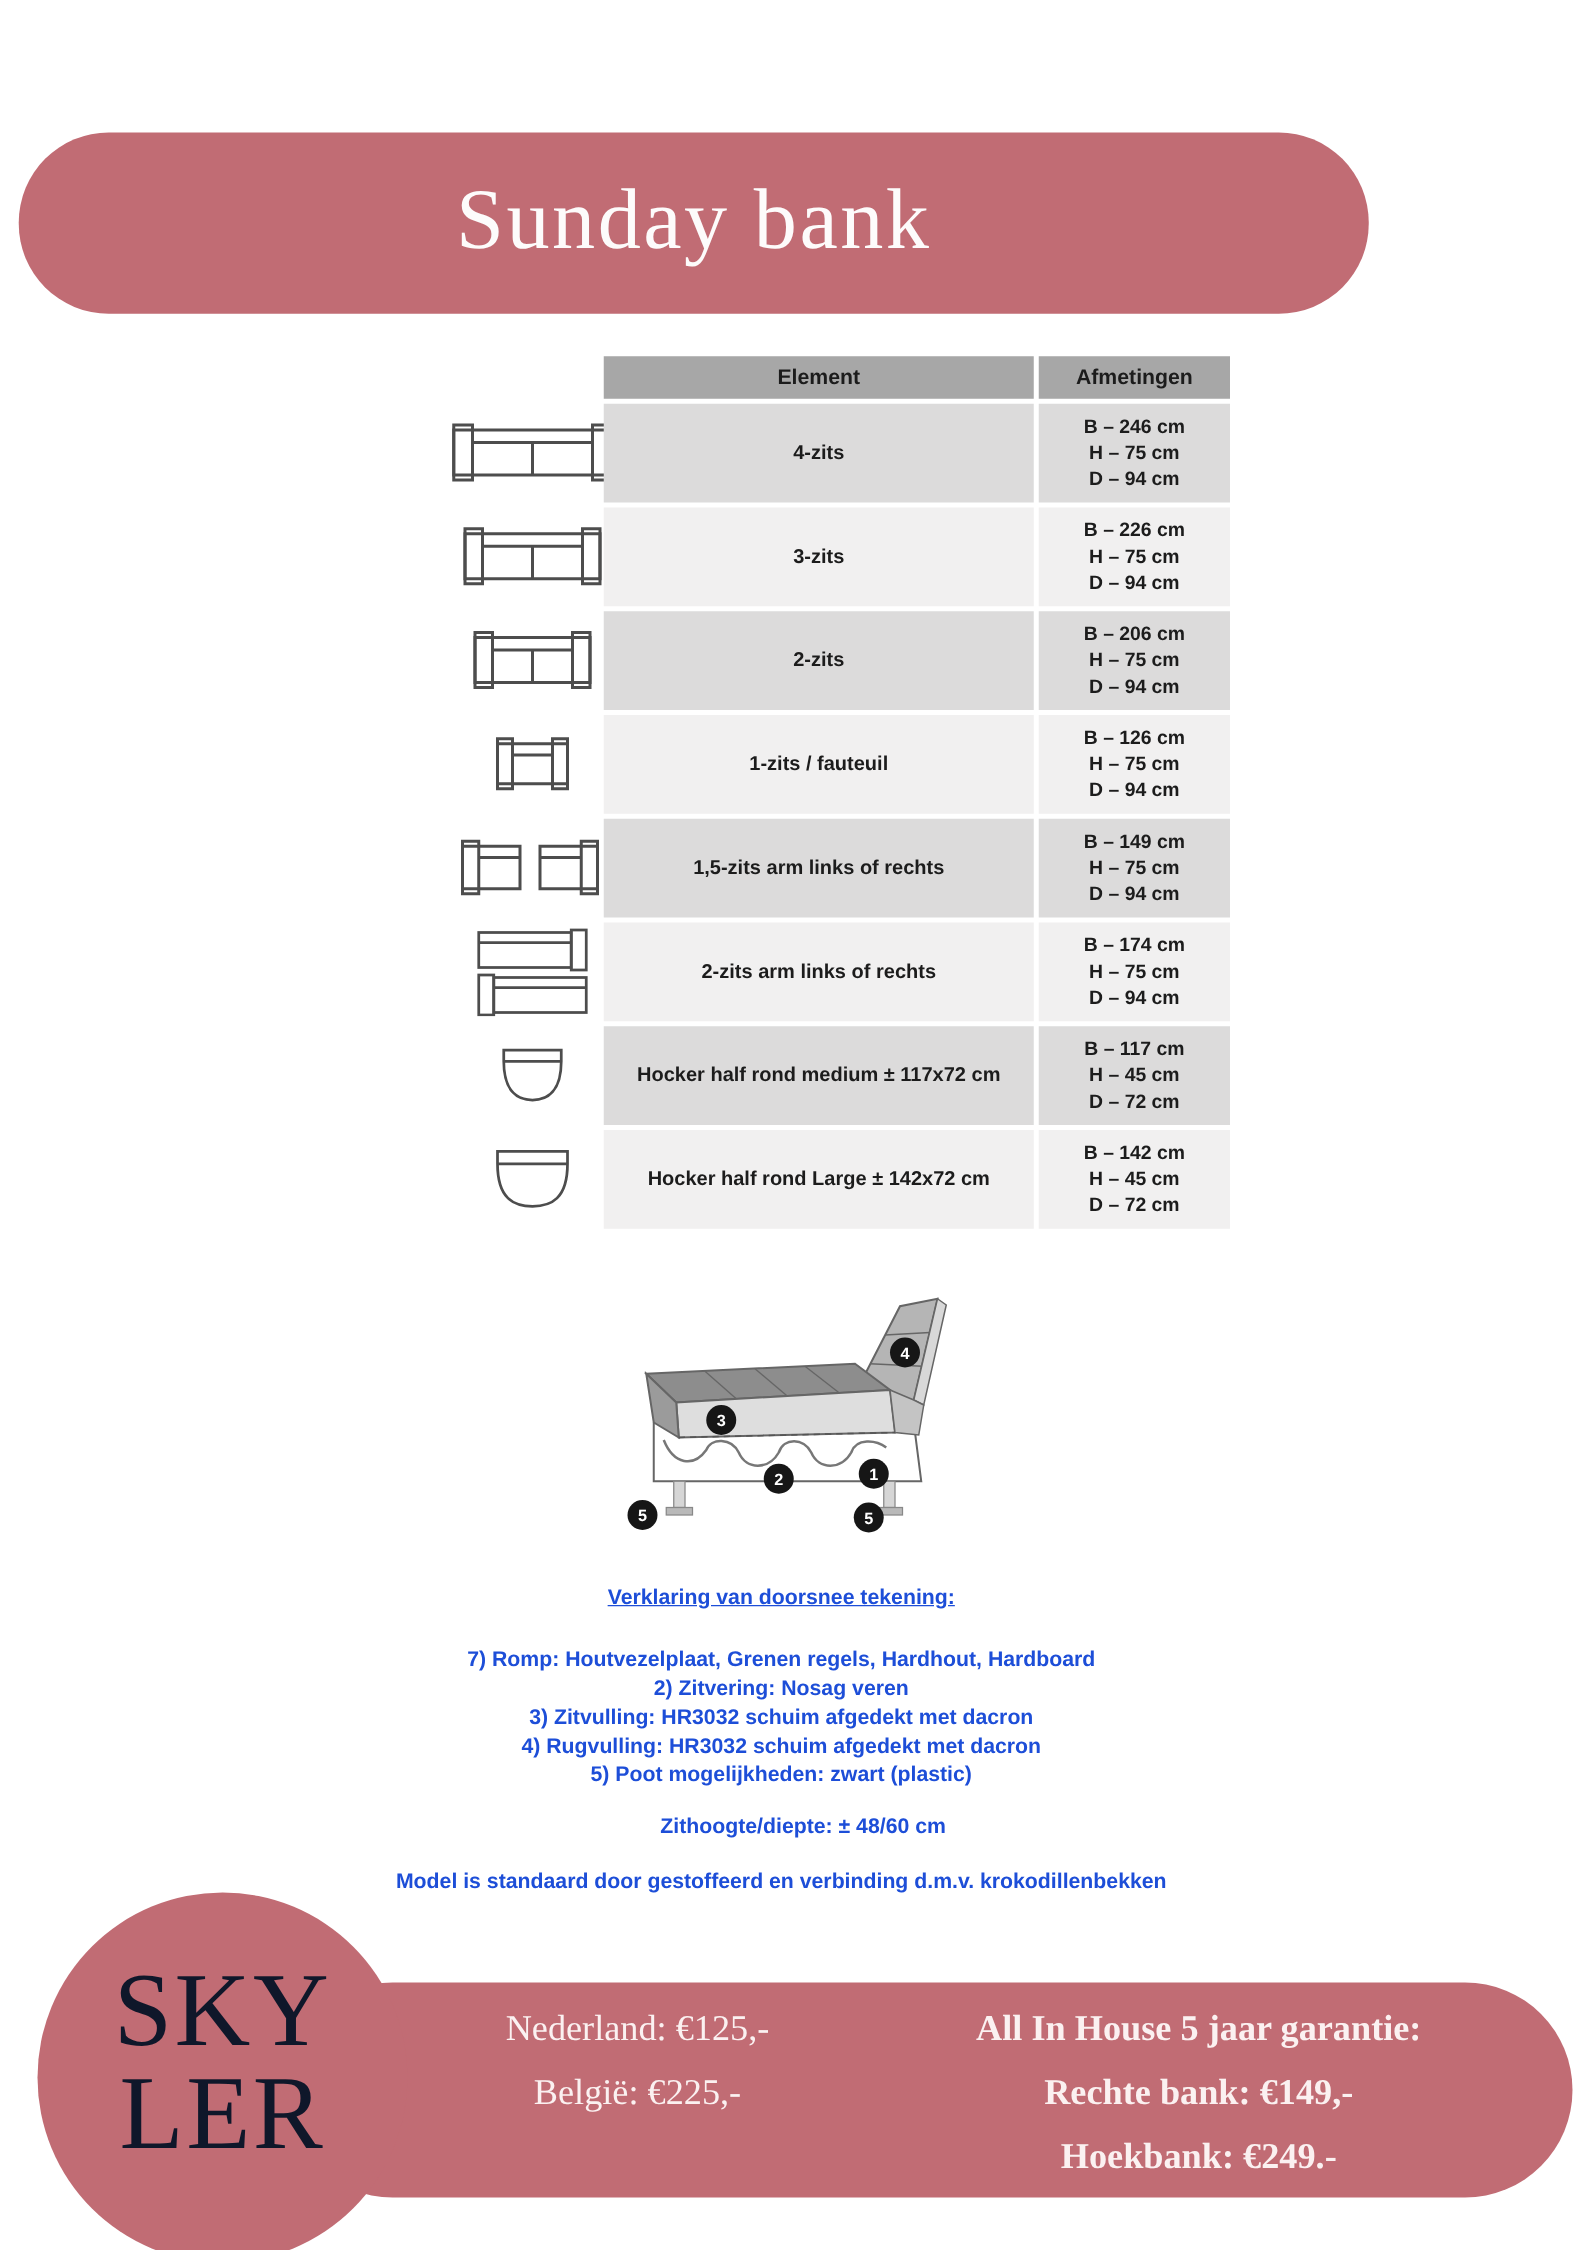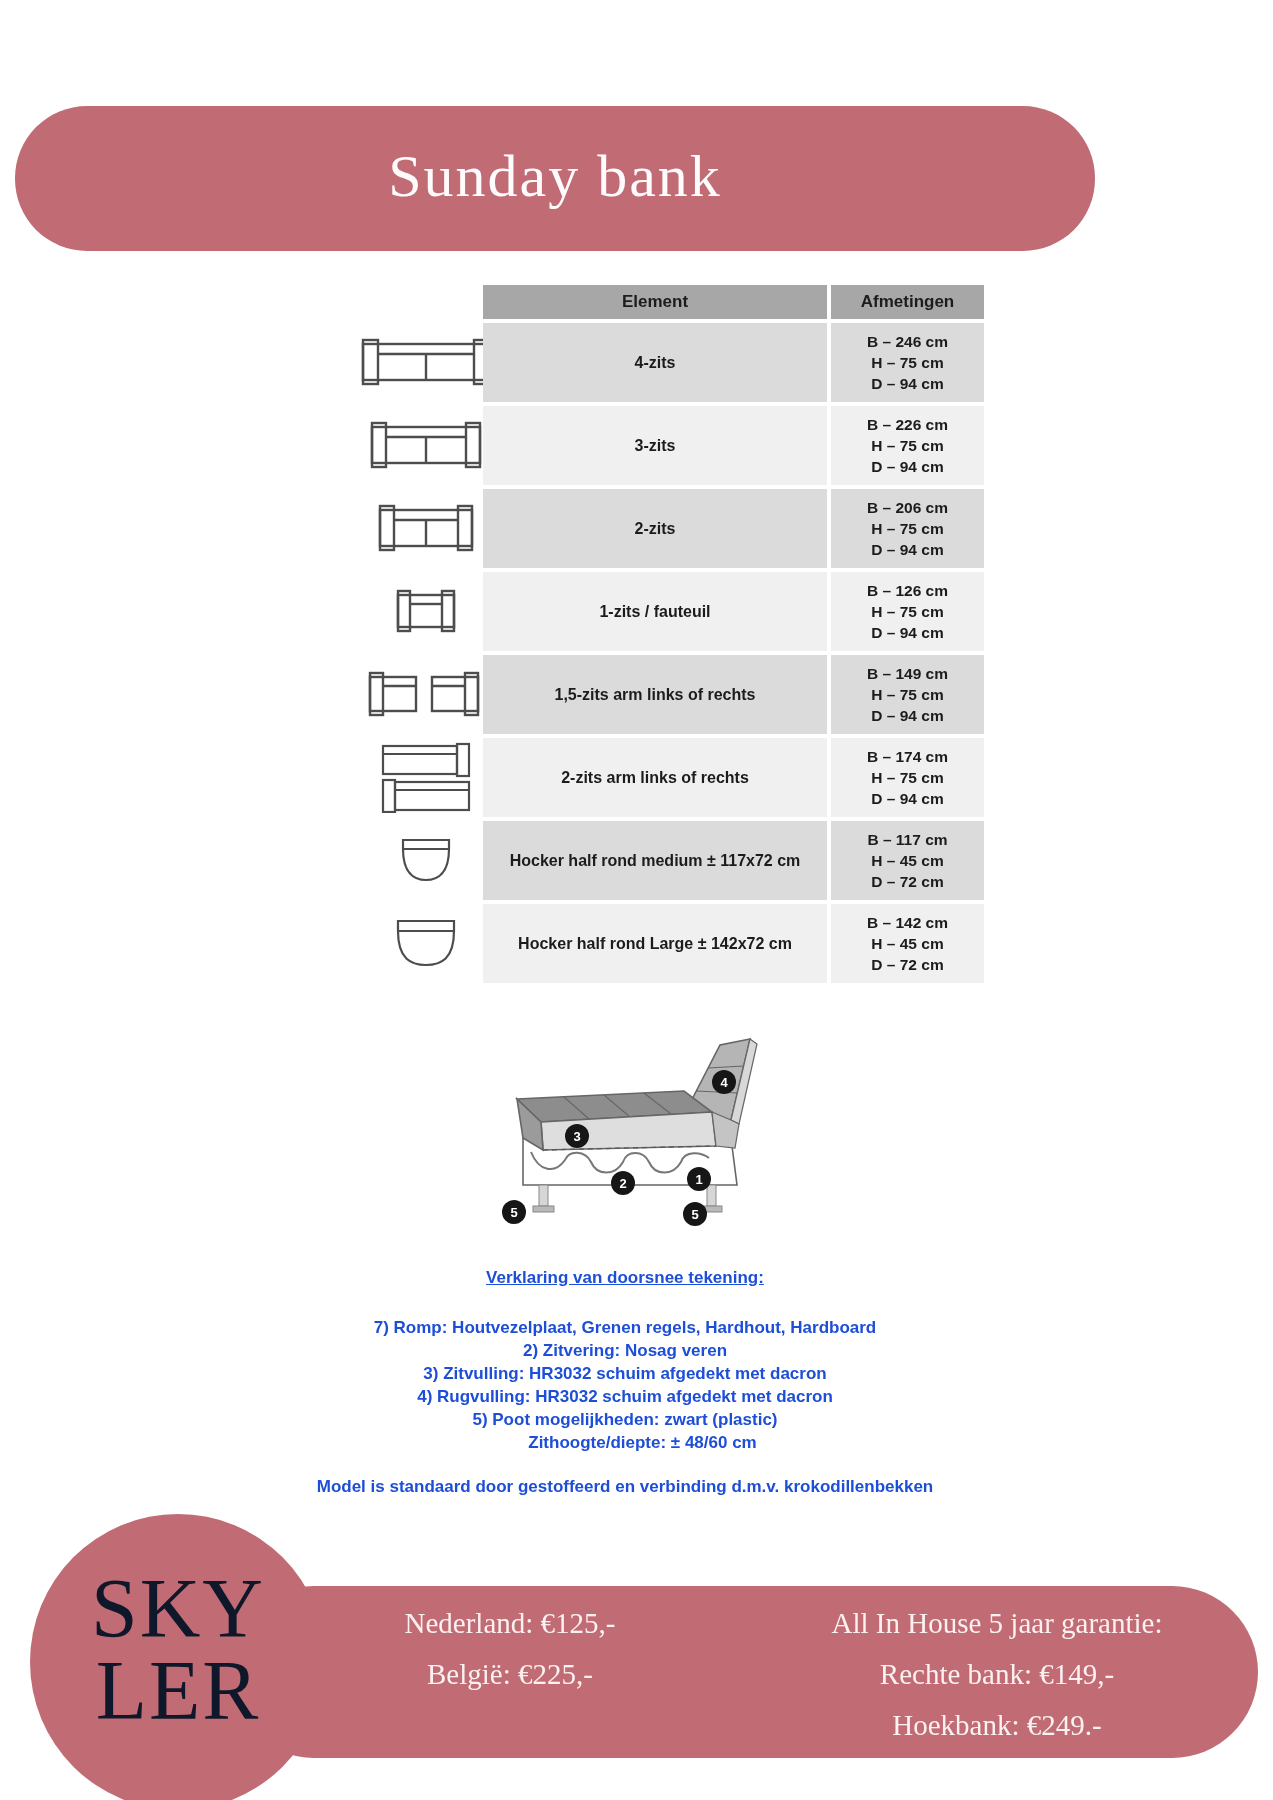--- a/index.html
+++ b/index.html
@@ -7,21 +7,21 @@
     width:1273px;height:1800px;position:relative;overflow:hidden;
     background:#ffffff;font-family:"Liberation Sans",sans-serif;
   }
   
   .banner{
     position:absolute;left:15px;top:106px;width:1080px;height:145px;
     background:var(--rose,#c16c74);border-radius:72px;
     display:flex;align-items:center;justify-content:center;
   }
   .banner-title{
-    font-family:"Liberation Serif",serif;font-size:60px;color:#fdfbfb;
+    font-family:"Liberation Serif",serif;font-size:69px;color:#fdfbfb;
     letter-spacing:2px;line-height:1;padding-bottom:6px;
   }
   
   .spec-table{
     position:absolute;left:483px;top:285px;
     display:grid;grid-template-columns:344px 153px;gap:4px;
     font-weight:bold;color:#1c1c1c;
   }
   .th{
     background:var(--hdr-gray,#a7a7a7);height:34px;
@@ -41,34 +41,34 @@
   .sofa-icon{display:block;}
   
   .diagram{position:absolute;left:487px;top:1036px;}
   
   .explain{
     position:absolute;left:0;top:1268px;width:1250px;text-align:center;
     color:#1d4ed8;font-weight:600;font-size:17px;
   }
   .explain-title{font-weight:bold;text-decoration:underline;margin-bottom:28px;}
   .explain-line{line-height:23px;}
-  .measure-block{padding-left:35px;}
+  .measure-block{margin-top:18px;padding-left:35px;}
   .measure-line{line-height:24px;}
   .model-note{margin-top:22px;}
   
   .footer-bar{
     position:absolute;left:228px;top:1586px;width:1030px;height:172px;
     background:var(--rose,#c16c74);border-radius:86px;
   }
   .footer-col{
     position:absolute;top:1598px;text-align:center;color:#fbf1f1;
     font-family:"Liberation Serif",serif;font-size:29px;line-height:51px;
   }
   .footer-col.left{left:300px;width:420px;}
-  .footer-col.right{left:782px;width:430px;}
+  .footer-col.right{left:744px;width:430px;font-weight:bold;}
   .logo-circle{
     position:absolute;left:30px;top:1514px;width:296px;height:296px;
     background:var(--rose,#c16c74);border-radius:50%;
     text-align:center;
   }
   .logo-text{
     margin-top:54px;font-family:"Liberation Serif",serif;font-size:84px;
     line-height:82px;color:#0f172a;letter-spacing:2px;
   }
 </style>

